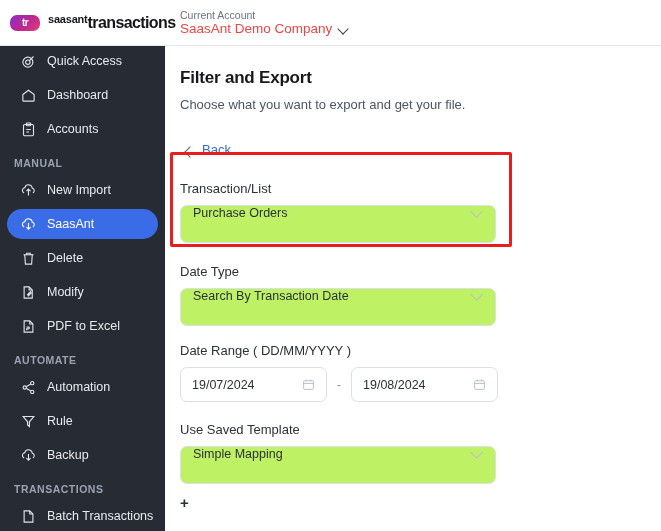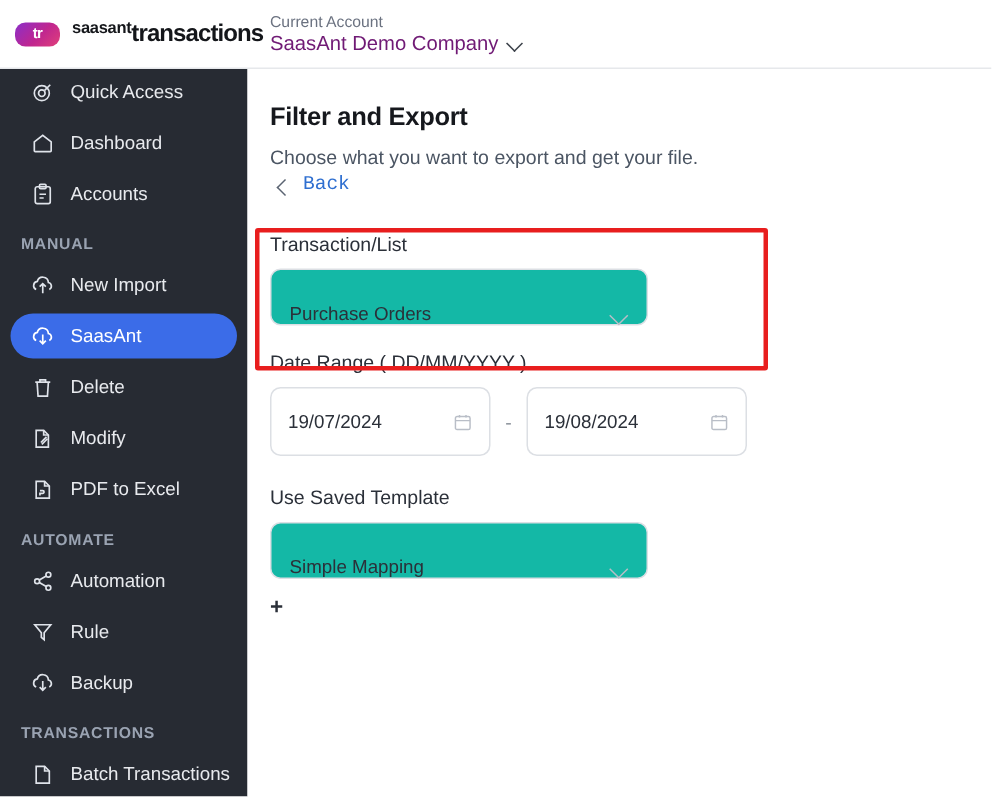--- a/index.html
+++ b/index.html
@@ -38,21 +38,21 @@
     color: #fff; font-weight: bold; font-size: 10px; letter-spacing: -0.5px;
     flex: 0 0 30px;
   }
   .brand-text { display: flex; flex-direction: row; line-height: 1; }
   .brand-top { font-size: 11px; color: #14161a; font-weight: bold; letter-spacing: -0.2px; }
   .brand-bottom { font-size: 16px; color: #14161a; font-weight: bold; letter-spacing: -0.6px; margin-top: 1px; }
 
   .account-block { padding-left: 15px; display: flex; flex-direction: column; line-height: 1.15; justify-content: flex-end; }
   .account-label { font-size: 10.5px; color: #6b7280; }
   .account-row { display: flex; align-items: center; gap: 7px; }
-  .account-name { font-size: 13.5px; color: #701a75; }
+  .account-name { font-size: 13.5px; color: #ef4444; }
   .chev-d { display: inline-block; width: 10px; height: 10px; position: relative; }
   .chev-d::after {
     content: ""; position: absolute; left: 0px; top: 1px;
     width: 7px; height: 7px;
     border-right: 1.6px solid #3b4049; border-bottom: 1.6px solid #3b4049;
     transform: rotate(45deg);
   }
 
   
   .body { flex: 1 1 auto; display: flex; min-height: 0; }
@@ -83,52 +83,52 @@
     font-size: 10.5px;
     font-weight: bold;
     letter-spacing: 0.5px;
     padding: 13px 0 6px 14px;
   }
 
   
   .main { flex: 1 1 auto; background: #ffffff; padding: 22px 0 0 15px; position: relative; overflow: hidden; }
   .page-title { font-size: 17px; font-weight: bold; color: #16181d; letter-spacing: -0.2px; }
   .page-sub { font-size: 13px; color: #4b5563; margin-top: 9px; }
-  .back-link { display: inline-flex; align-items: flex-end; gap: 9px; margin-top: 3px; cursor: pointer; padding-left: 4px; font-family: Liberation Mono, monospace;}
+  .back-link { display: inline-flex; align-items: flex-end; gap: 9px; margin-top: 30px; cursor: pointer; padding-left: 4px;}
   .chev-l { width: 9px; height: 9px; position: relative; display: inline-block; }
   .chev-l::after {
     content: ""; position: absolute; left: 2px; top: 0px;
     width: 7px; height: 7px;
     border-left: 1.4px solid #5b6472; border-bottom: 1.4px solid #5b6472;
     transform: rotate(45deg);
   }
   .back-label { font-size: 13px; color: #2f6fd0; }
 
   .field { margin-top: 17px; }
   .field-label { font-size: 13px; color: #2b3039; margin-bottom: 9px; }
   .select {
-    width: 252px; height: 38px;
+    width: 316px; height: 38px;
     border: 1px solid #dcdfe4; border-radius: 7px;
-    display: flex; align-items: flex-end;
+    display: flex; align-items: flex-start;
     padding: 0 12px;
-    background: #14b8a6;
+    background: #bef264;
     cursor: pointer;
   }
   .select-value { font-size: 12.5px; color: #2b3039; flex: 1 1 auto; }
   .chev-sm { width: 11px; height: 11px; position: relative; flex: 0 0 11px; }
   .chev-sm::after {
     content: ""; position: absolute; left: 0px; top: 1px;
     width: 8px; height: 8px;
     border-right: 1.3px solid #b9bec7; border-bottom: 1.3px solid #b9bec7;
     transform: rotate(45deg);
   }
 
   .date-row { display: flex; align-items: center; gap: 8px; }
   .date-box {
-    width: 147px; height: 46px;
+    width: 147px; height: 35px;
     border: 1px solid #dcdfe4; border-radius: 7px;
     display: flex; align-items: center; padding: 0 11px;
     background: #fff; cursor: text;
   }
   .date-val { font-size: 12.5px; color: #2b3039; flex: 1 1 auto; }
   .cal-ic { width: 13px; height: 13px; flex: 0 0 13px; }
   .cal-ic svg { width: 13px; height: 13px; display: block; }
   .date-dash { font-size: 13px; color: #8d939c; width: 8px; text-align: center; }
 
   .add-template { margin-top: 11px; display: inline-flex; align-items: center; gap: 6px; cursor: pointer; }
@@ -323,20 +323,27 @@
       </div>
 
       <div class="field" style="margin-top:20px;">
         <div class="field-label">Transaction/List</div>
         <div class="select">
           <span class="select-value">Purchase Orders</span>
           <span class="chev-sm"></span>
         </div>
       </div>
 
+      <div class="field" style="margin-top:21px;">
+        <div class="field-label">Date Type</div>
+        <div class="select">
+          <span class="select-value">Search By Transaction Date</span>
+          <span class="chev-sm"></span>
+        </div>
+      </div>
 
       <div class="field" style="">
         <div class="field-label">Date Range ( DD/MM/YYYY )</div>
         <div class="date-row">
           <div class="date-box">
             <span class="date-val">19/07/2024</span>
             <span class="cal-ic">
               <svg viewBox="0 0 24 24" fill="none" stroke="#b9bec7" stroke-width="1.8">
                 <rect x="3" y="5" width="18" height="16" rx="2"></rect>
                 <path d="M3 10 H21 M8 3 V6 M16 3 V6"></path>

